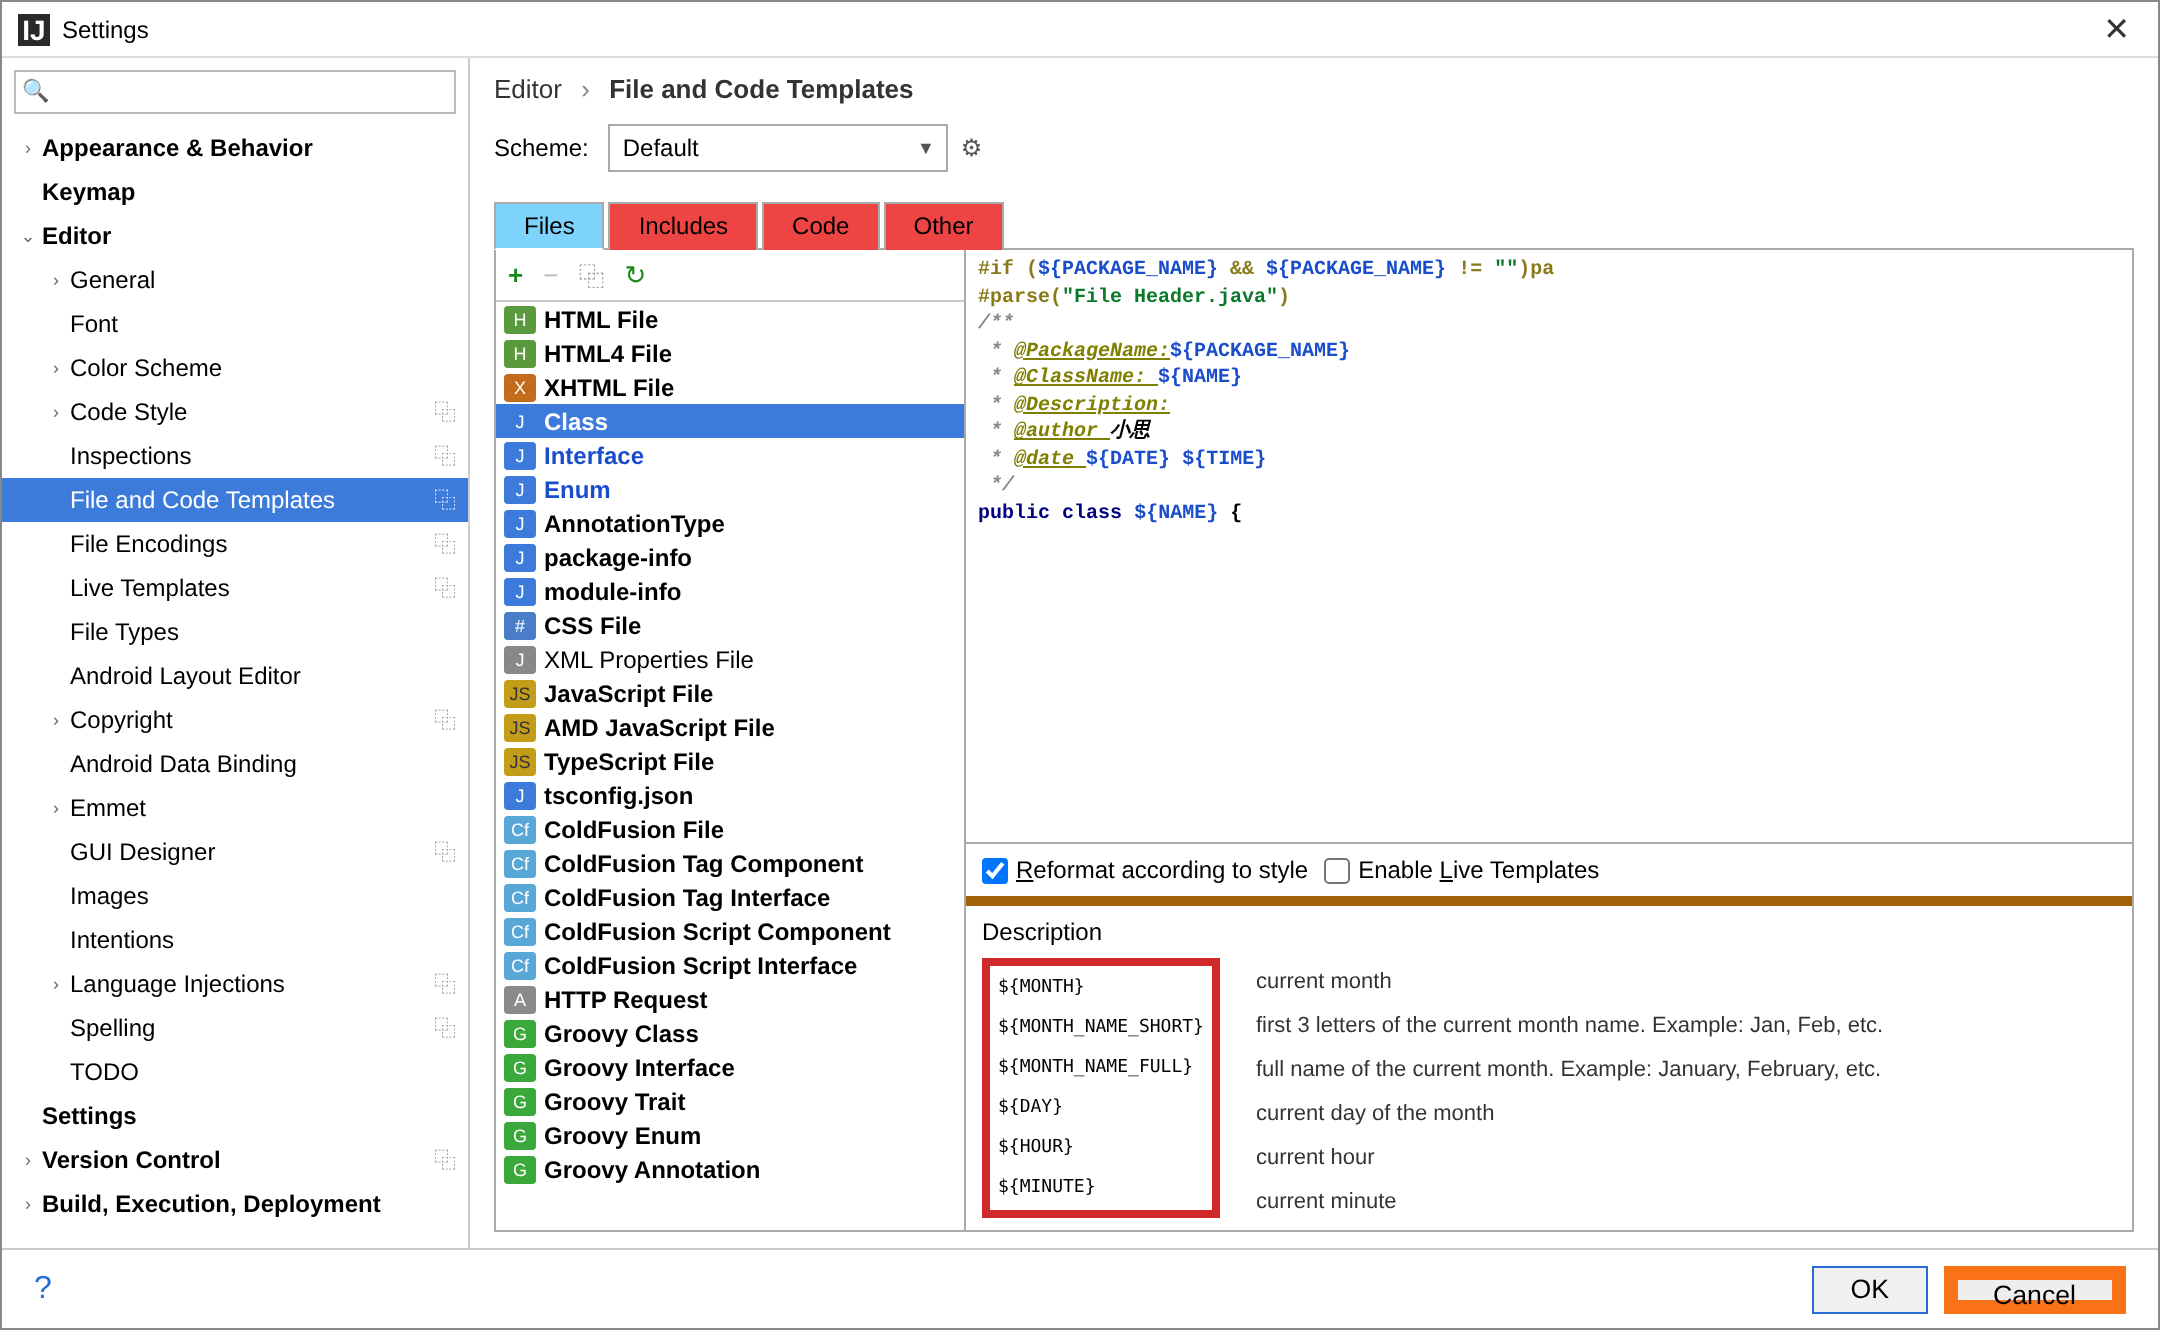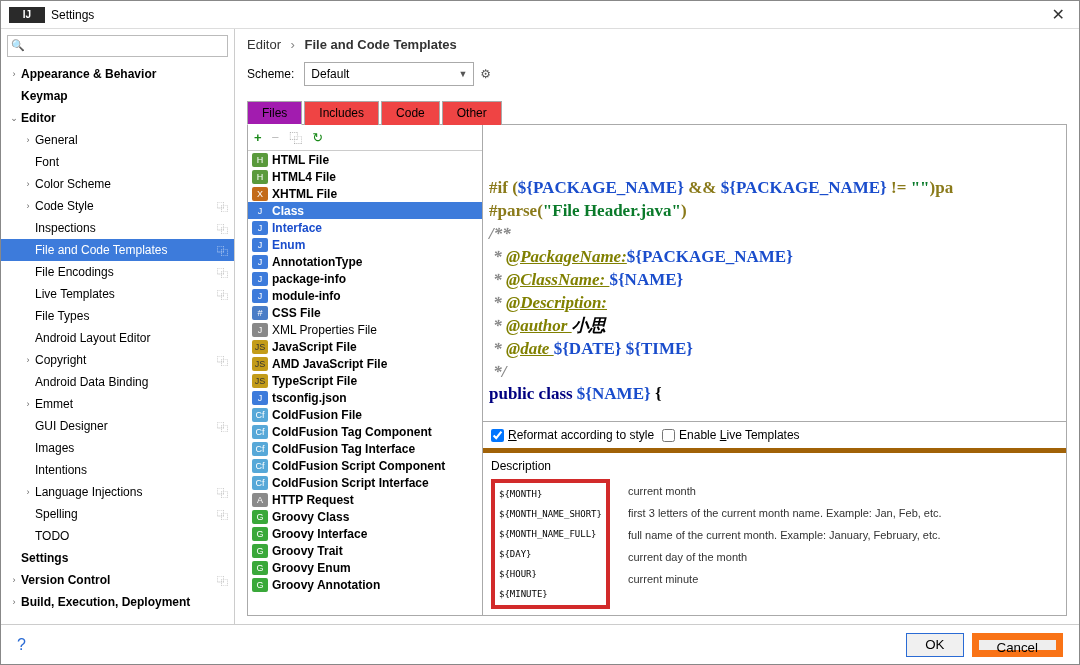--- a/index.html
+++ b/index.html
@@ -1,18 +1,18 @@
 <!DOCTYPE html>
 <html><head>
 <meta charset="utf-8">
 <style>
 * { box-sizing: border-box; margin: 0; padding: 0; }
 body { font-family: "Segoe UI", Arial, sans-serif; font-size: 12px; color: #000; background: #fff; width: 1080px; height: 665px; overflow: hidden; border: 1px solid #888; }
 .titlebar { height: 28px; display: flex; align-items: center; padding: 0 8px; border-bottom: 1px solid #ddd; background: #fff; }
-.titlebar .app-icon { width: 36px; height: 16px; background: #2a2a2a; color: #fff; font-size: 10px; display: flex; align-items: center; justify-content: center; font-weight: bold; margin-right: 6px; }
+.titlebar .app-icon { width: 16px; height: 16px; background: #2a2a2a; color: #fff; font-size: 14px; display: flex; align-items: center; justify-content: center; font-weight: bold; margin-right: 6px; }
 .titlebar .title { flex: 1; }
 .titlebar .close { font-size: 16px; color: #333; cursor: pointer; padding: 0 6px; }
 .main { display: flex; height: 595px; }
 .sidebar { width: 234px; border-right: 1px solid #ccc; display: flex; flex-direction: column; }
 .search-wrap { padding: 6px; }
 .search { width: 100%; height: 22px; border: 1px solid #bbb; padding: 0 18px; font-size: 12px; background: #fff; }
 .search-wrap { position: relative; }
 .search-icon { position: absolute; left: 10px; top: 10px; color: #888; font-size: 11px; }
 .tree { overflow-y: auto; flex: 1; }
 .tree-item { display: flex; align-items: center; height: 22px; padding: 0 6px 0 0; cursor: pointer; }
@@ -30,21 +30,21 @@
 .breadcrumb .crumb { color: #333; }
 .breadcrumb .sep { color: #888; margin: 0 6px; }
 .breadcrumb .last { font-weight: bold; }
 .scheme-row { display: flex; align-items: center; margin-bottom: 14px; }
 .scheme-row label { margin-right: 10px; text-align: center; }
 .scheme-select { height: 24px; width: 170px; border: 1px solid #aaa; background: #fff; padding: 0 6px; display: flex; align-items: center; justify-content: space-between; cursor: pointer; }
 .scheme-select .chev { font-size: 9px; color: #555; }
 .scheme-gear { margin-left: 6px; color: #555; cursor: pointer; }
 .tabbar { border-bottom: 1px solid #aaa; display: flex; }
 .tab { padding: 4px 14px; border: 1px solid #aaa; border-bottom: none; background: #ef4444; margin-right: 2px; cursor: pointer; position: relative; top: 1px; }
-.tab.active { background: #a21caf; border-bottom: 1px solid #fff; }
+.tab.active { background: #7dd3fc; border-bottom: 1px solid #fff; }
 .template-area { display: flex; flex: 1; border: 1px solid #aaa; border-top: none; overflow: hidden; }
 .template-list-wrap { width: 235px; border-right: 1px solid #aaa; display: flex; flex-direction: column; }
 .list-toolbar { height: 26px; display: flex; align-items: center; padding: 0 6px; gap: 10px; border-bottom: 1px solid #ccc; }
 .list-toolbar .tb-btn { cursor: pointer; font-size: 13px; }
 .tb-add { color: #1a8a1a; font-weight: bold; }
 .tb-remove { color: #bbb; }
 .tb-copy { color: #888; }
 .tb-reset { color: #1a8a1a; }
 .template-list { flex: 1; overflow-y: auto; }
 .tmpl-item { display: flex; align-items: center; height: 17px; padding: 0 4px; cursor: pointer; white-space: nowrap; }
@@ -56,21 +56,21 @@
 .ico-css { background: #4a7dc7; color: #fff; }
 .ico-js { background: #c39c1a; color: #333; }
 .ico-txt { background: #888; color: #fff; }
 .ico-cf { background: #57a8d8; color: #fff; }
 .ico-api { background: #8a8a8a; color: #fff; }
 .ico-g { background: #3aa83a; color: #fff; }
 .tmpl-item.bold .name { font-weight: bold; }
 .tmpl-item.blue .name { color: #1a4dcc; }
 .tmpl-item.selected .name { color: #fff; }
 .editor-pane { flex: 1; display: flex; flex-direction: column; overflow: hidden; }
-.code-editor { flex: 1; overflow: auto; padding: 4px 6px; font-family: Liberation Serif, serif; font-size: 17px; line-height: 1.35; white-space: pre; font-weight: bold; margin-top: 48px; }
+.code-editor { flex: 1; overflow: auto; padding: 4px 6px; font-family: Liberation Mono, monospace; font-size: 10px; line-height: 1.35; white-space: pre; font-weight: bold; }
 .kw-dir { color: #8a7a1a; font-weight: bold; }
 .kw-var { color: #1a4dcc; font-weight: bold; }
 .kw-str { color: #0a7a2a; font-weight: bold; }
 .kw-cm { color: #888; font-style: italic; }
 .kw-tag { color: #808000; font-style: italic; text-decoration: underline; }
 .kw-key { color: #000080; font-weight: bold; }
 .kw-txt { color: #000; font-style: italic; }
 .options-row { border-top: 1px solid #aaa; padding: 6px 8px; display: flex; gap: 8px; align-items: center; }
 .options-row label { display: flex; align-items: center; gap: 4px; cursor: pointer; }
 .options-row .ul { text-decoration: underline; }
@@ -387,20 +387,21 @@
                 <div>${MONTH_NAME_FULL}</div>
                 <div>${DAY}</div>
                 <div>${HOUR}</div>
                 <div>${MINUTE}</div>
               </div>
             <div class="desc-col" id="desc-col">
                 <div>current month</div>
                 <div>first 3 letters of the current month name. Example: Jan, Feb, etc.</div>
                 <div>full name of the current month. Example: January, February, etc.</div>
                 <div>current day of the month</div>
+                <div>current hour</div>
                 <div>current minute</div>
               </div>
           </div>
         </div>
       </div>
     </div>
   </div>
 </div>
 
 <div class="footer">

